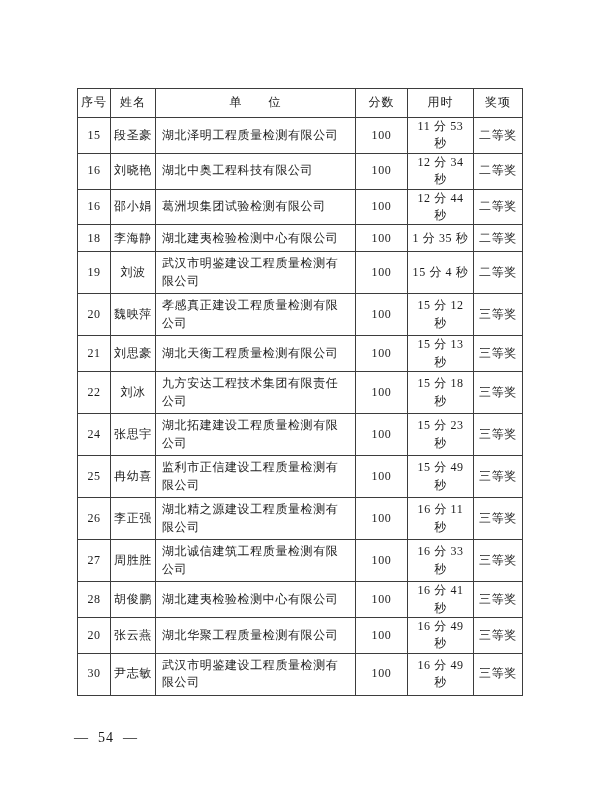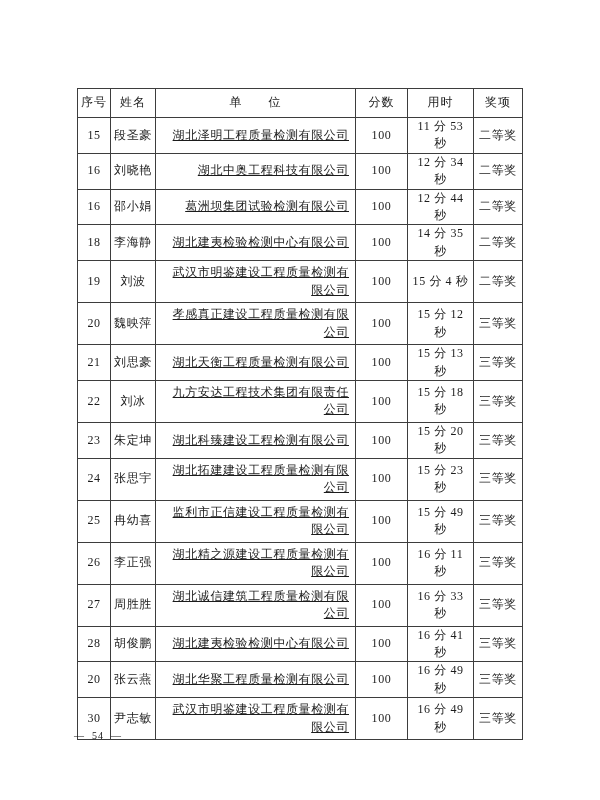--- a/index.html
+++ b/index.html
@@ -32,31 +32,30 @@
     letter-spacing: 0.6px;
     line-height: 1.45;
     overflow: hidden;
   }
   .results-table th {
     font-weight: normal;
     height: 28px;
     letter-spacing: 1px;
   }
   .results-table td.unit {
-    text-align: right;
+    text-align: left;
     padding: 2px 6px;
-    text-decoration: underline;
   }
   tr.r1 { height: 27px; }
   tr.r2 { height: 42px; }
   .page-number {
     position: absolute;
     left: 74px;
     top: 730px;
-    font-size: 10px;
+    font-size: 14px;
     letter-spacing: 1px;
     color: #161616;
     white-space: pre;
   }
 </style>
 </head>
 <body>
 
 <table class="results-table">
   <colgroup>
@@ -100,21 +99,21 @@
       <td class="unit">葛洲坝集团试验检测有限公司</td>
       <td>100</td>
       <td>12 分 44 秒</td>
       <td>二等奖</td>
     </tr>
     <tr class="r1">
       <td>18</td>
       <td>李海静</td>
       <td class="unit">湖北建夷检验检测中心有限公司</td>
       <td>100</td>
-      <td>14 分 35 秒</td>
+      <td>1 分 35 秒</td>
       <td>二等奖</td>
     </tr>
     <tr class="r2">
       <td>19</td>
       <td>刘波</td>
       <td class="unit">武汉市明鉴建设工程质量检测有限公司</td>
       <td>100</td>
       <td>15 分 4 秒</td>
       <td>二等奖</td>
     </tr>
@@ -133,28 +132,20 @@
       <td>100</td>
       <td>15 分 13 秒</td>
       <td>三等奖</td>
     </tr>
     <tr class="r2">
       <td>22</td>
       <td>刘冰</td>
       <td class="unit">九方安达工程技术集团有限责任公司</td>
       <td>100</td>
       <td>15 分 18 秒</td>
-      <td>三等奖</td>
-    </tr>
-    <tr class="r1">
-      <td>23</td>
-      <td>朱定坤</td>
-      <td class="unit">湖北科臻建设工程检测有限公司</td>
-      <td>100</td>
-      <td>15 分 20 秒</td>
       <td>三等奖</td>
     </tr>
     <tr class="r2">
       <td>24</td>
       <td>张思宇</td>
       <td class="unit">湖北拓建建设工程质量检测有限公司</td>
       <td>100</td>
       <td>15 分 23 秒</td>
       <td>三等奖</td>
     </tr>

